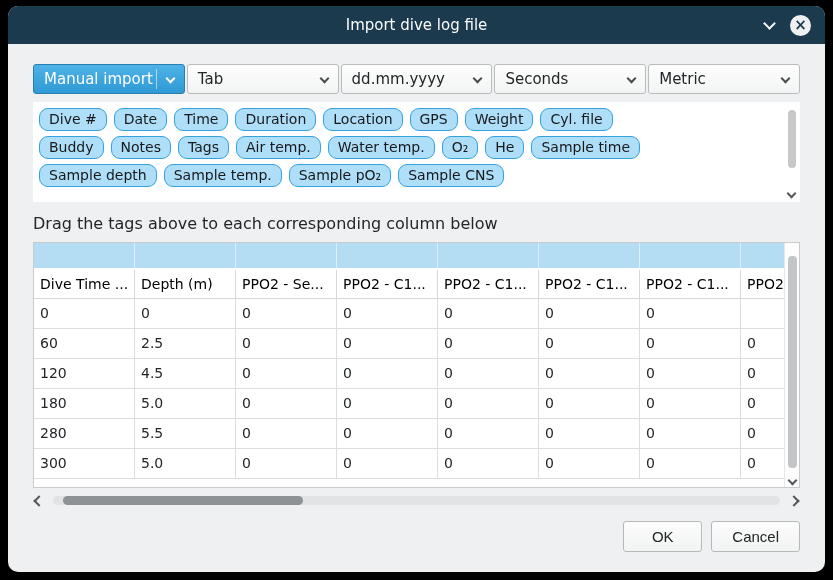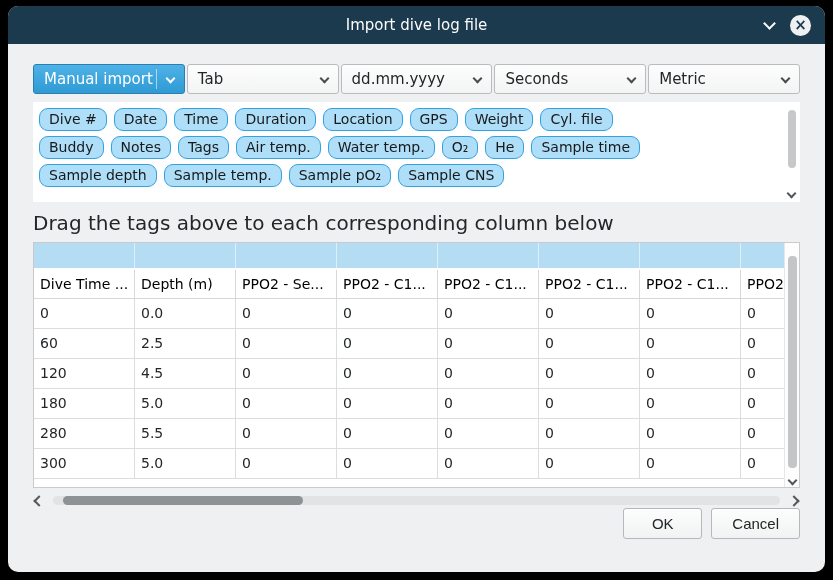--- a/index.html
+++ b/index.html
@@ -95,21 +95,21 @@
     position: absolute; top: 6px; right: 3px; width: 8px; height: 58px;
     border-radius: 4px; background: #c6c8ca;
   }
   .sb-arrow {
     position: absolute; bottom: 3px; left: 3px;
     width: 7px; height: 7px;
     border-right: 2px solid #55585b; border-bottom: 2px solid #55585b;
     transform: rotate(45deg); cursor: pointer;
   }
   
-  .instruction { margin-top: 12px; font-size: 20px; color: #232629; line-height: 19px; }
+  .instruction { margin-top: 12px; font-size: 16px; color: #232629; line-height: 19px; }
   
   .table-wrap {
     margin-top: 9px; flex: 0 0 246px;
     background: #fff; border: 1px solid #c9cacb;
     position: relative; overflow: hidden;
   }
   .tbl { position: absolute; left: 0; top: 0; right: 15px; bottom: 0; overflow: hidden; }
   .tbl-inner { width: 808px; }
   .drop-row { display: flex; height: 25px; margin-bottom: 2px; }
   .drop-cell {
@@ -149,21 +149,21 @@
   .h-arrow.right { transform: rotate(-45deg); margin-right: 2px; }
   .h-track {
     flex: 1; height: 9px; margin: 0 10px;
     border-radius: 5px; background: #e2e3e4; position: relative; cursor: pointer;
   }
   .h-thumb {
     position: absolute; left: 10px; top: 0; width: 240px; height: 9px;
     border-radius: 5px; background: #8f9294; cursor: grab;
   }
   
-  .btn-row { display: flex; justify-content: flex-end; gap: 9px; }
+  .btn-row { margin-top: 13px; display: flex; justify-content: flex-end; gap: 9px; }
   .btn {
     height: 31px; min-width: 79px; padding: 0 20px;
     background: linear-gradient(#fdfdfd, #f1f2f2);
     border: 1px solid #b6b9bb; border-radius: 3px;
     font-size: 15px; color: #232629;
     display: flex; align-items: center; justify-content: center; cursor: pointer;
   }
 </style>
 </head>
 <body>
@@ -262,21 +262,20 @@
               <div class="hdr-cell">PPO2 - Se...</div>
               <div class="hdr-cell">PPO2 - C1...</div>
               <div class="hdr-cell">PPO2 - C1...</div>
               <div class="hdr-cell">PPO2 - C1...</div>
               <div class="hdr-cell">PPO2 - C1...</div>
               <div class="hdr-cell">PPO2 - C1...</div>
             </div>
           <div>
               <div class="data-row">
                 <div class="data-cell">0</div>
-                <div class="data-cell">0.0</div>
                 <div class="data-cell">0</div>
                 <div class="data-cell">0</div>
                 <div class="data-cell">0</div>
                 <div class="data-cell">0</div>
                 <div class="data-cell">0</div>
                 <div class="data-cell">0</div>
               </div>
               <div class="data-row">
                 <div class="data-cell">60</div>
                 <div class="data-cell">2.5</div>

